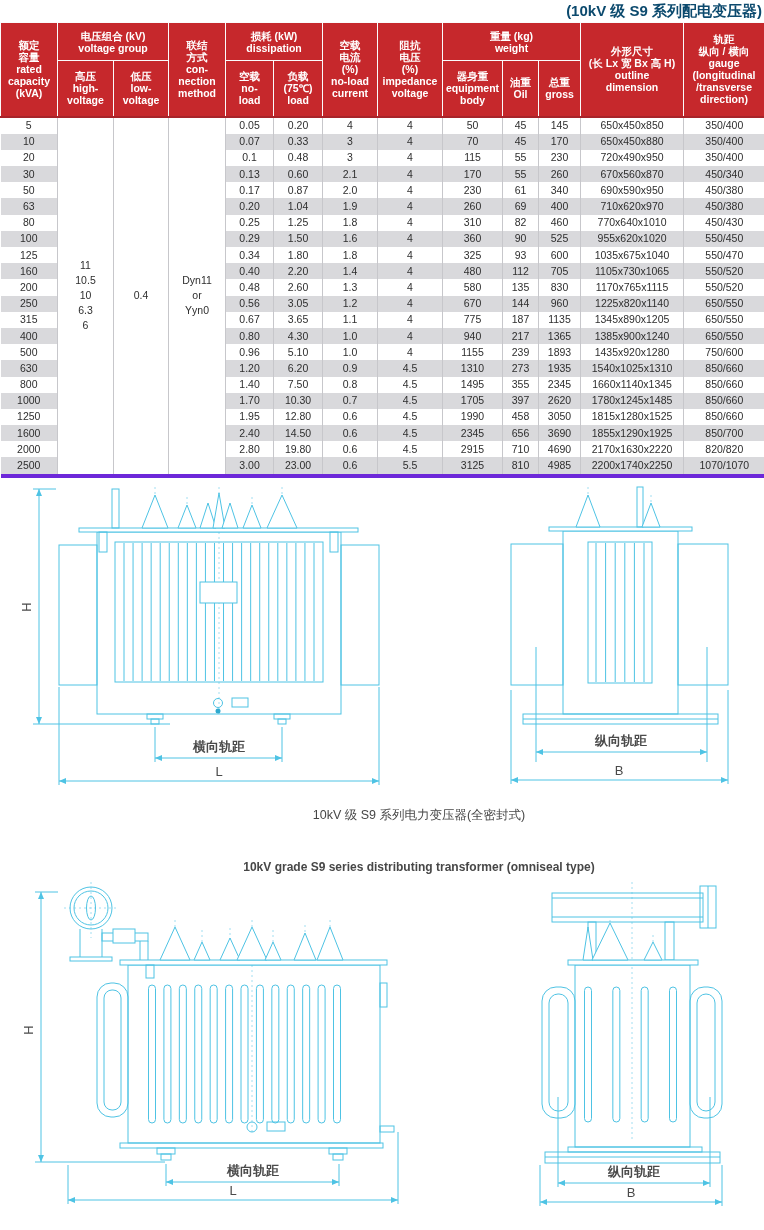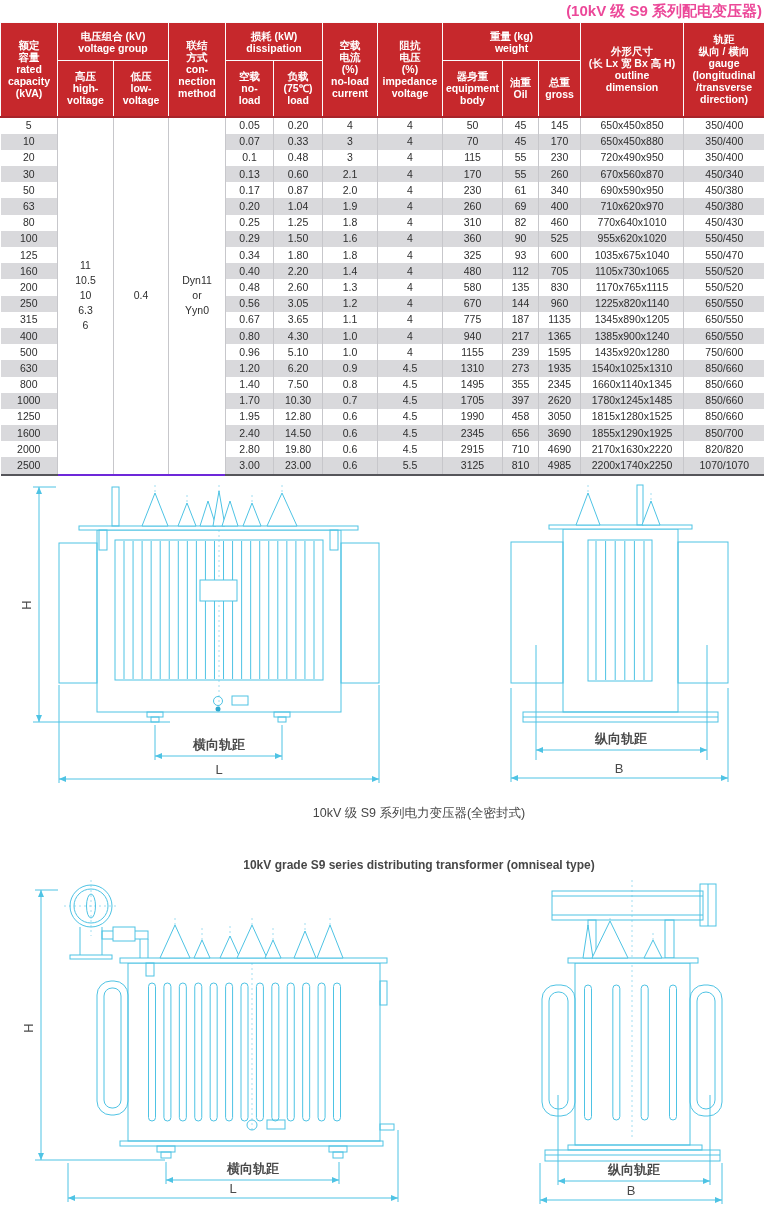--- a/index.html
+++ b/index.html
@@ -2,24 +2,24 @@
 <html><head>
 <meta charset="utf-8">
 <style>
   html,body { margin:0; padding:0; background:#fff; }
   .page {
     position:relative; width:764px; height:1230px; background:#fff;
     font-family:"Liberation Sans",sans-serif; overflow:hidden;
   }
   
   .title-bar { height:22px; text-align:right; padding-right:2px; box-sizing:border-box; }
-  .title-bar span { font-size:15px; font-weight:bold; color:#ec4899; line-height:22px; }
+  .title-bar span { font-size:15px; font-weight:bold; color:#0c4a6e; line-height:22px; }
 
   
-  table.spec { border-collapse:collapse; table-layout:fixed; width:764px; border-bottom:2px solid #6d28d9;padding-left:40px; }
+  table.spec { border-collapse:collapse; table-layout:fixed; width:764px; border-bottom:4px solid #6d28d9;padding-left:40px; }
   table.spec th {
     background:#c6282c; color:#fff; font-size:10.5px; font-weight:bold; line-height:12px;
     text-align:center; vertical-align:middle; white-space:pre-line; padding:0;
     border:1px solid #fbfbfb;
   }
   table.spec thead tr:nth-child(1) { height:38px; }
   table.spec thead tr:nth-child(2) { height:56px; }
   table.spec td {
     font-size:10.5px; color:#2e2e2e; text-align:center; vertical-align:middle;
     height:16.2px; padding:0; border-right:1px solid #c7c7cb; background:#fff;
@@ -315,21 +315,21 @@
           <td>650/550</td>
         </tr>
         <tr>
           <td>500</td>
           <td>0.96</td>
           <td>5.10</td>
           <td>1.0</td>
           <td>4</td>
           <td>1155</td>
           <td>239</td>
-          <td>1595</td>
+          <td>1893</td>
           <td>1435x920x1280</td>
           <td>750/600</td>
         </tr>
         <tr>
           <td>630</td>
           <td>1.20</td>
           <td>6.20</td>
           <td>0.9</td>
           <td>4.5</td>
           <td>1310</td>

